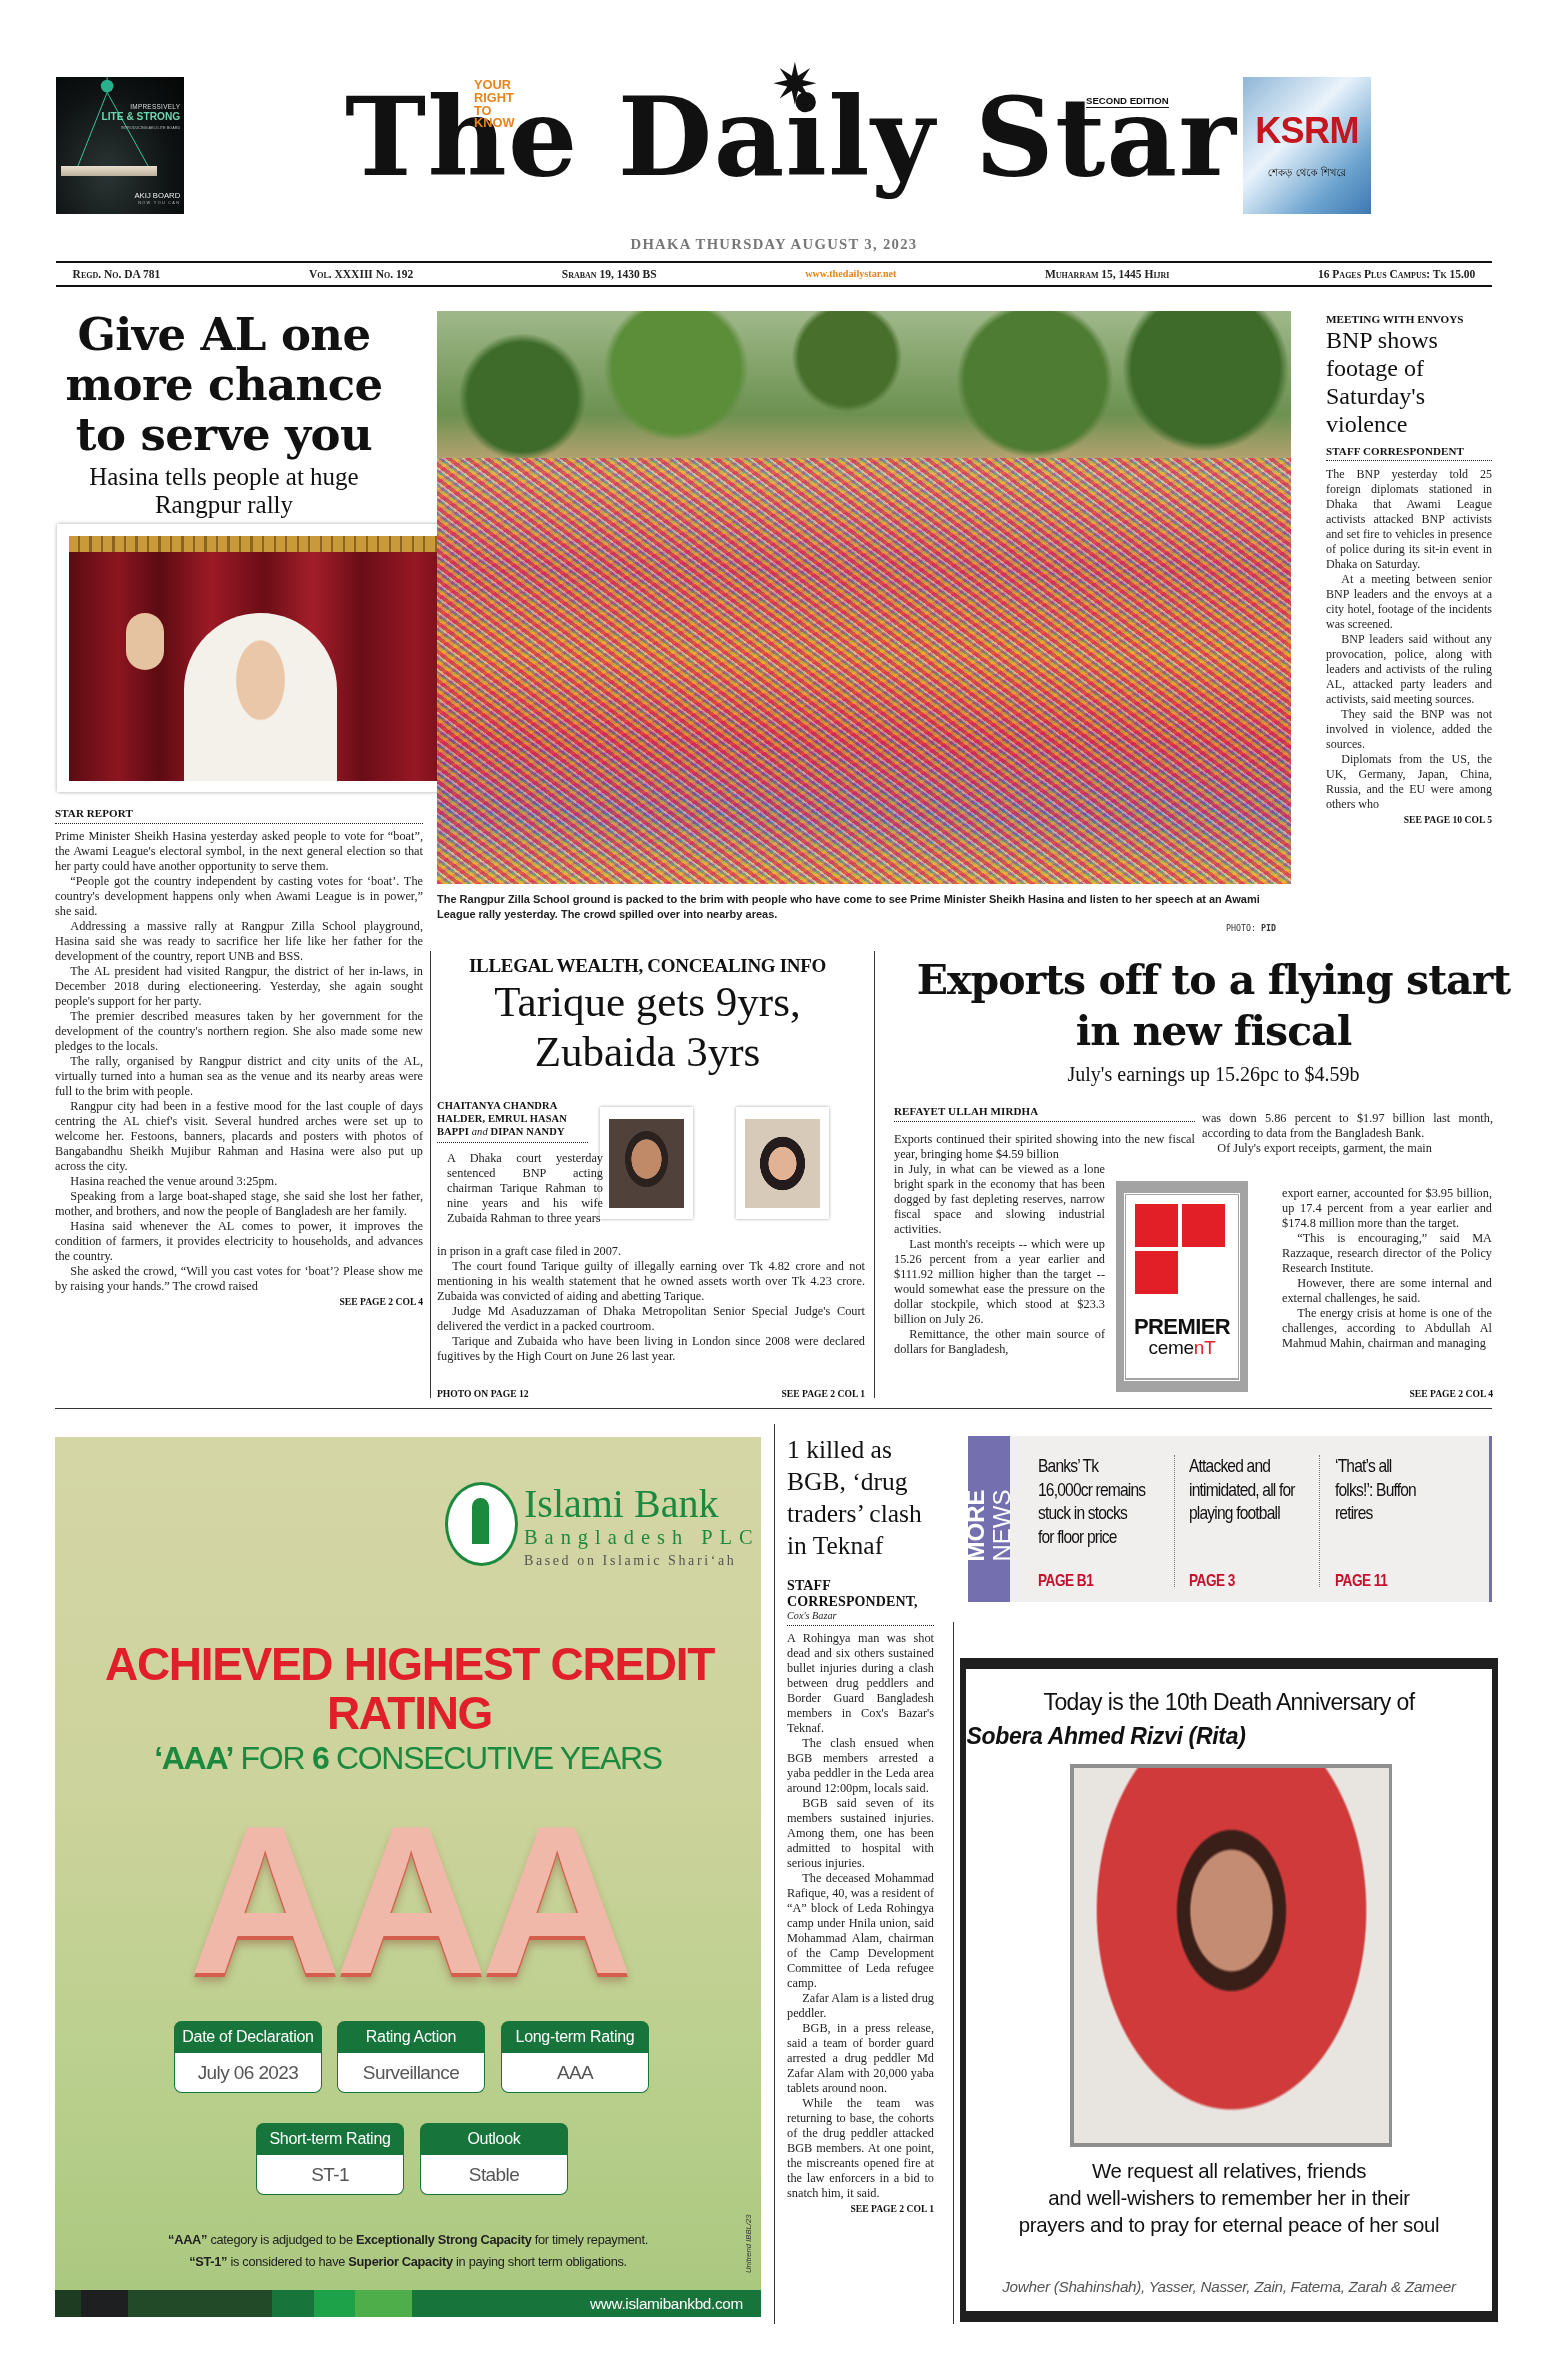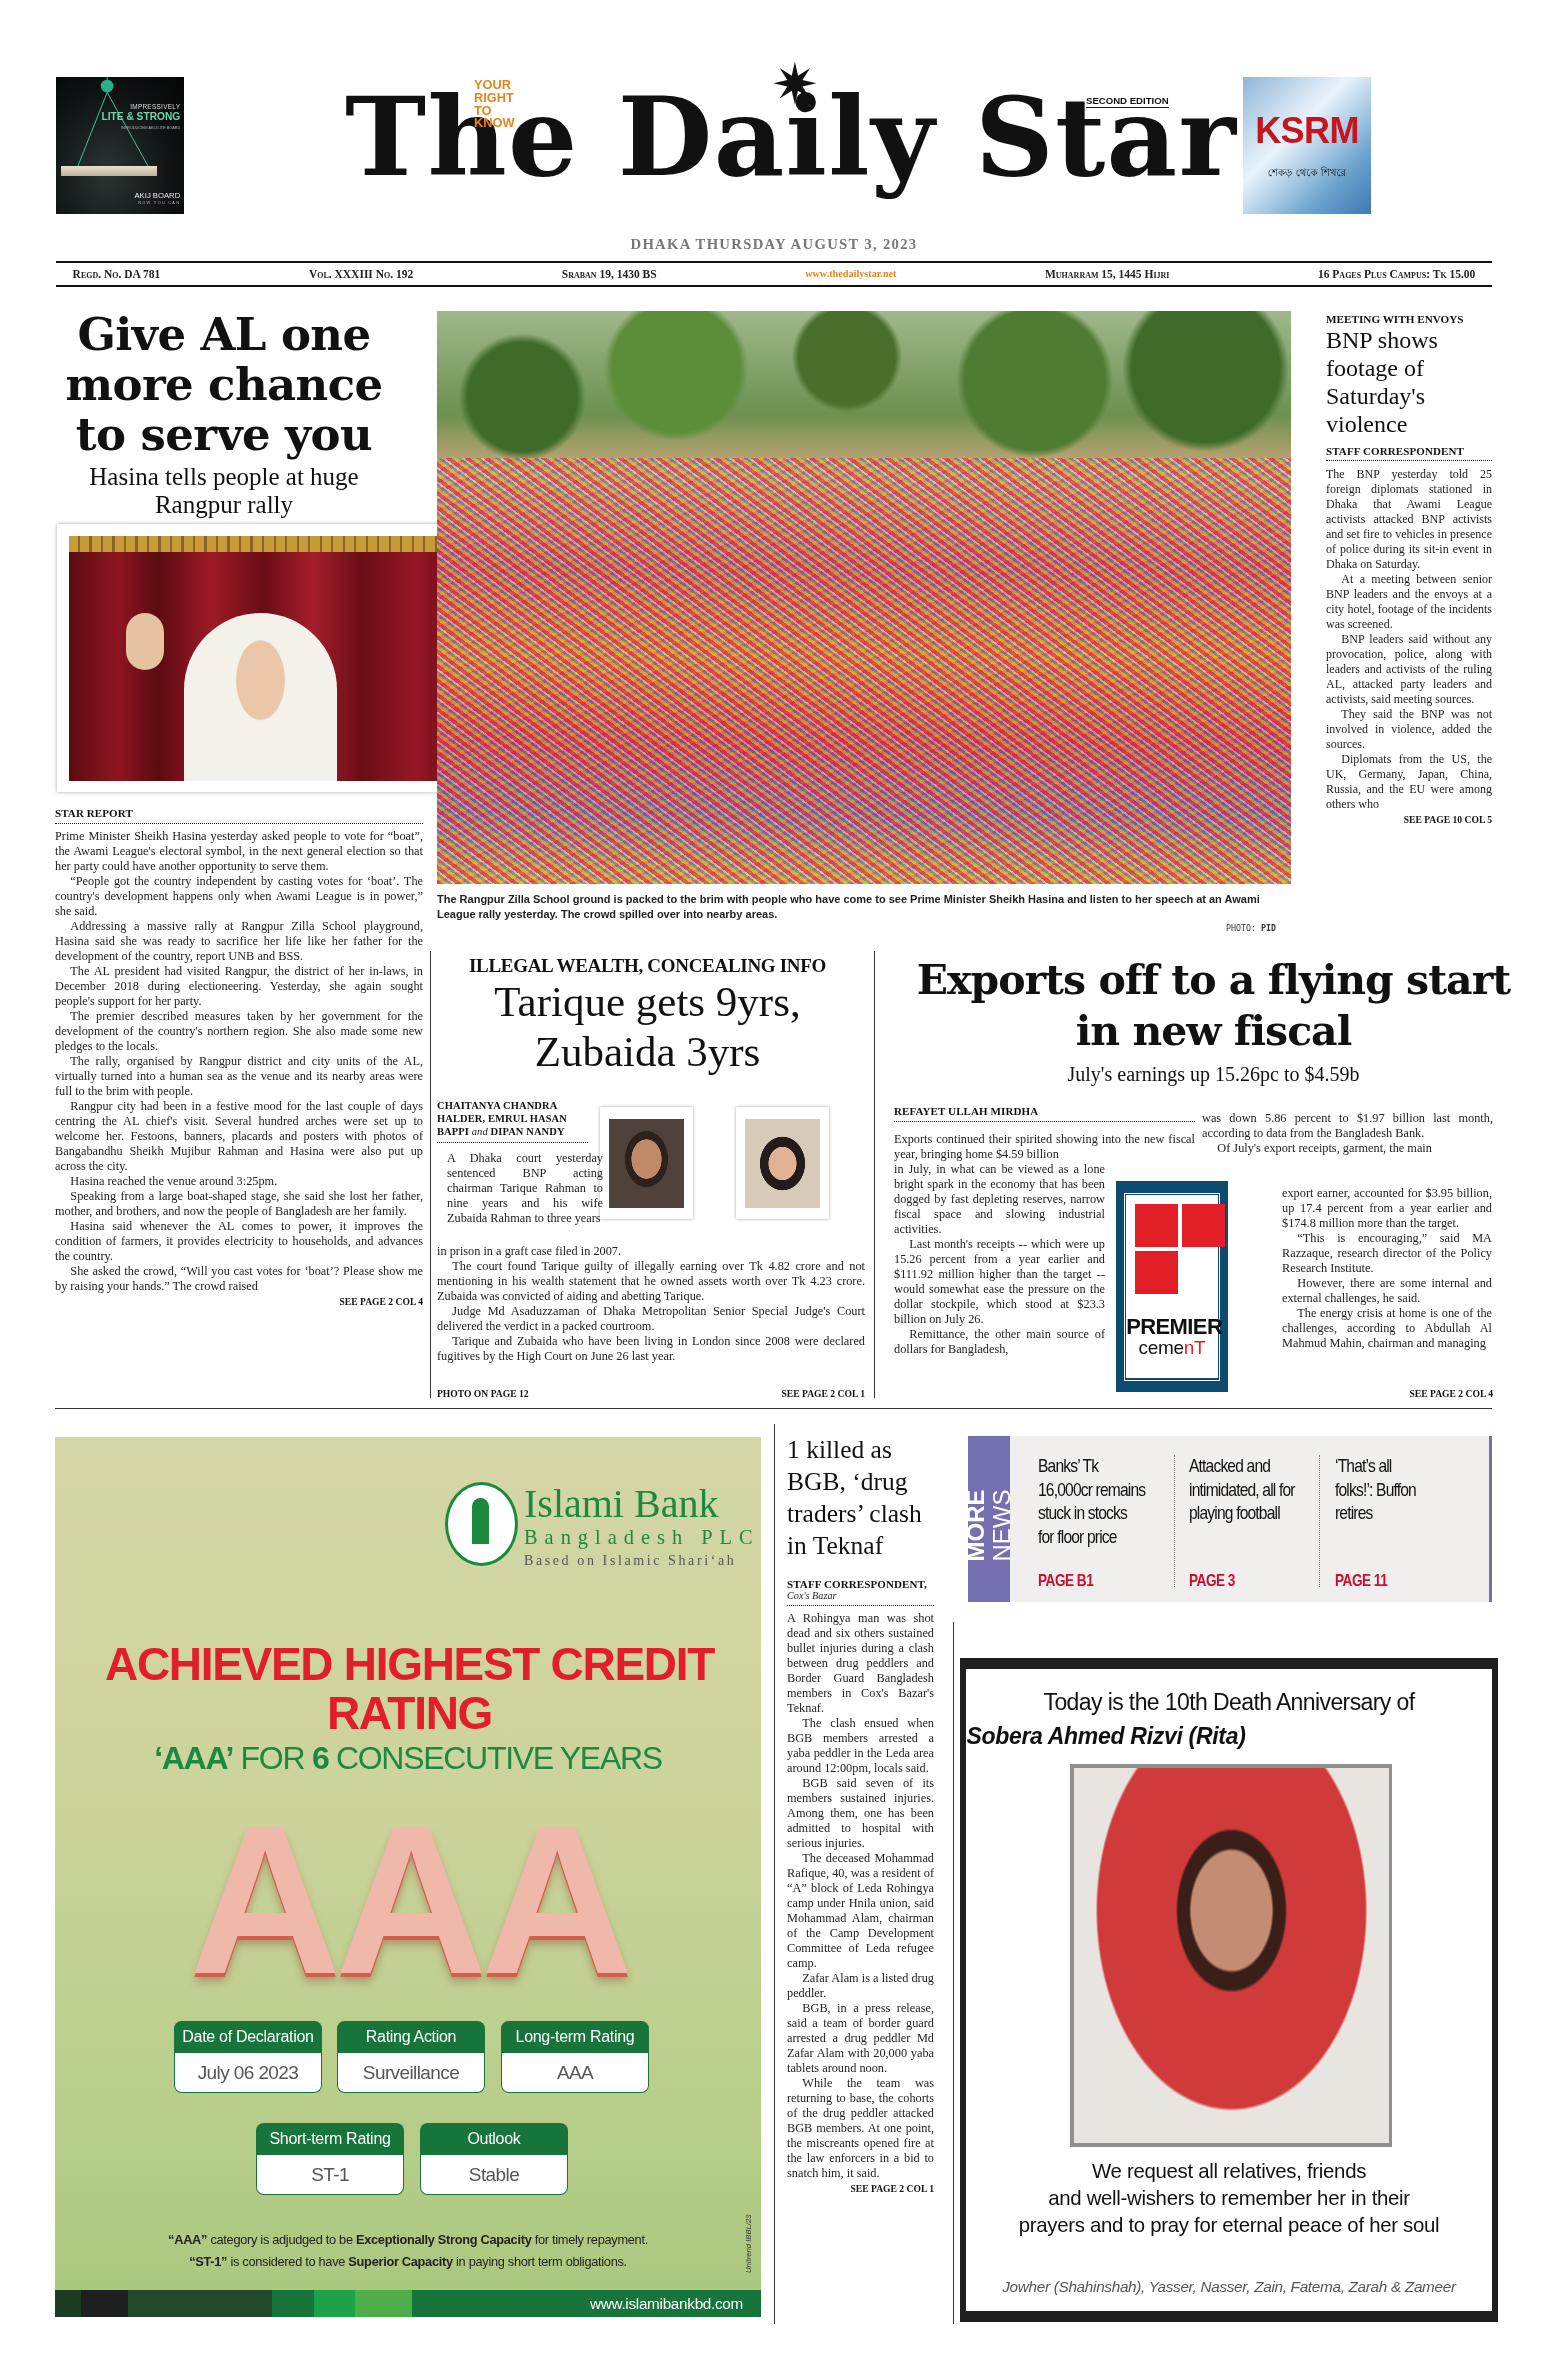--- a/index.html
+++ b/index.html
@@ -83,21 +83,21 @@
   .tq-photo-2 { left: 736px; }
   .tq-photo-2 .img { background: radial-gradient(ellipse at 50% 50%, #e2b294 0 26%, #241c1c 27% 42%, #d8cab8 43%); }
   .tq-text-top { left: 437px; top: 1151px; width: 156px; margin-left: 10px; }
   .tq-text-bottom { left: 437px; top: 1244px; width: 428px; }
   .tq-foot { left: 437px; top: 1388px; width: 428px; display: flex; justify-content: space-between; font-family: "Liberation Serif", serif; font-weight: bold; font-size: 9.6px; color: #111; }
 
   
   .ex-head { left: 894px; top: 955px; width: 639px; text-align: center; font-family: "DejaVu Serif", serif; font-weight: bold; font-size: 41px; line-height: 51px; letter-spacing: -1px; color: #111; }
   .ex-deck { left: 894px; top: 1063px; width: 639px; text-align: center; font-family: "Liberation Serif", serif; font-size: 20px; color: #111; }
   .ex-byline { left: 889px; top: 1105px; width: 151px; }
-  .premier-ad { left: 1116px; top: 1181px; width: 112px; height: 211px; background: #0c4a6e; }
+  .premier-ad { left: 1116px; top: 1181px; width: 132px; height: 211px; background: #a3a3a3; }
   .premier-ad .inner { position: absolute; left: 7.7px; top: 11.5px; right: 7.7px; bottom: 11.5px; border: 1.3px solid #fff; }
   .premier-ad .white { position: absolute; left: 10.2px; top: 14px; right: 10.2px; bottom: 14px; background: #fff; }
   .premier-ad .sq { position: absolute; background: #e21f26; }
   .premier-ad .name { position: absolute; left: 0; right: 0; bottom: 38px; text-align: center; font-family: "Liberation Sans", sans-serif; font-weight: bold; font-size: 22px; color: #111; letter-spacing: -0.6px; }
   .premier-ad .sub { position: absolute; left: 0; right: 0; bottom: 19px; text-align: center; font-family: "Liberation Sans", sans-serif; font-size: 19px; color: #111; letter-spacing: -0.3px; }
   .premier-ad .sub span { color: #e21f26; }
   .ex-foot { left: 1202px; top: 1388px; width: 291px; text-align: right; font-family: "Liberation Serif", serif; font-weight: bold; font-size: 9.6px; color: #111; }
 
   
   .vrule { position: absolute; width: 1.3px; background: #333; }
@@ -121,21 +121,21 @@
   .ibbl .note { position: absolute; left: 0; right: 0; top: 851px; text-align: center; font-family: "Liberation Sans", sans-serif; font-size: 12.8px; line-height: 22px; color: #222; letter-spacing: -0.3px; }
   .ibbl .note b { font-weight: bold; }
   .ibbl .bar { position: absolute; left: 0; right: 0; bottom: 0; height: 27px; display: flex; }
   .ibbl .bar div { height: 100%; }
   .ibbl .url { position: absolute; right: 18px; bottom: 3.8px; font-family: "Liberation Sans", sans-serif; font-size: 15.3px; color: #fff; letter-spacing: -0.3px; }
   .ibbl-credit { left: 744px; top: 2273px; font-family: "Liberation Sans", sans-serif; font-style: italic; font-size: 7.7px; color: #333; transform: rotate(-90deg); transform-origin: left top; }
 
   
   .tk { left: 787px; top: 1434px; width: 147px; }
   .tk .head { font-family: "Liberation Serif", serif; font-size: 25.5px; line-height: 32px; color: #111; margin-bottom: 16px; }
-  .tk .kicker { font-size: 11px; }
+  .tk .kicker { font-size: 14px; }
   .tk .loc { font-family: "Liberation Serif", serif; font-style: italic; font-size: 10.2px; color: #222; }
   .tk .body { font-size: 12.3px; line-height: 15px; }
 
   
   .more-news { left: 968px; top: 1436px; width: 524px; height: 166px; background: #f1eeee; }
   .more-news .band { position: absolute; left: 0; top: 0; width: 42px; height: 100%; background: #7470b0; }
   .more-news .band-text { position: absolute; left: -40px; top: 64px; width: 121px; transform: rotate(-90deg); text-align: center; color: #fff; font-family: "Liberation Sans", sans-serif; font-size: 24px; line-height: 25.5px; }
   .more-news .band-text b { font-weight: bold; }
   .more-news .edge { position: absolute; right: 0; top: 0; width: 2.6px; height: 100%; background: #7470b0; }
   .more-news .item { position: absolute; top: 18px; font-family: "Liberation Sans", sans-serif; font-size: 19px; line-height: 23.6px; color: #111; letter-spacing: -1px; transform: scaleX(0.82); transform-origin: left top; }

